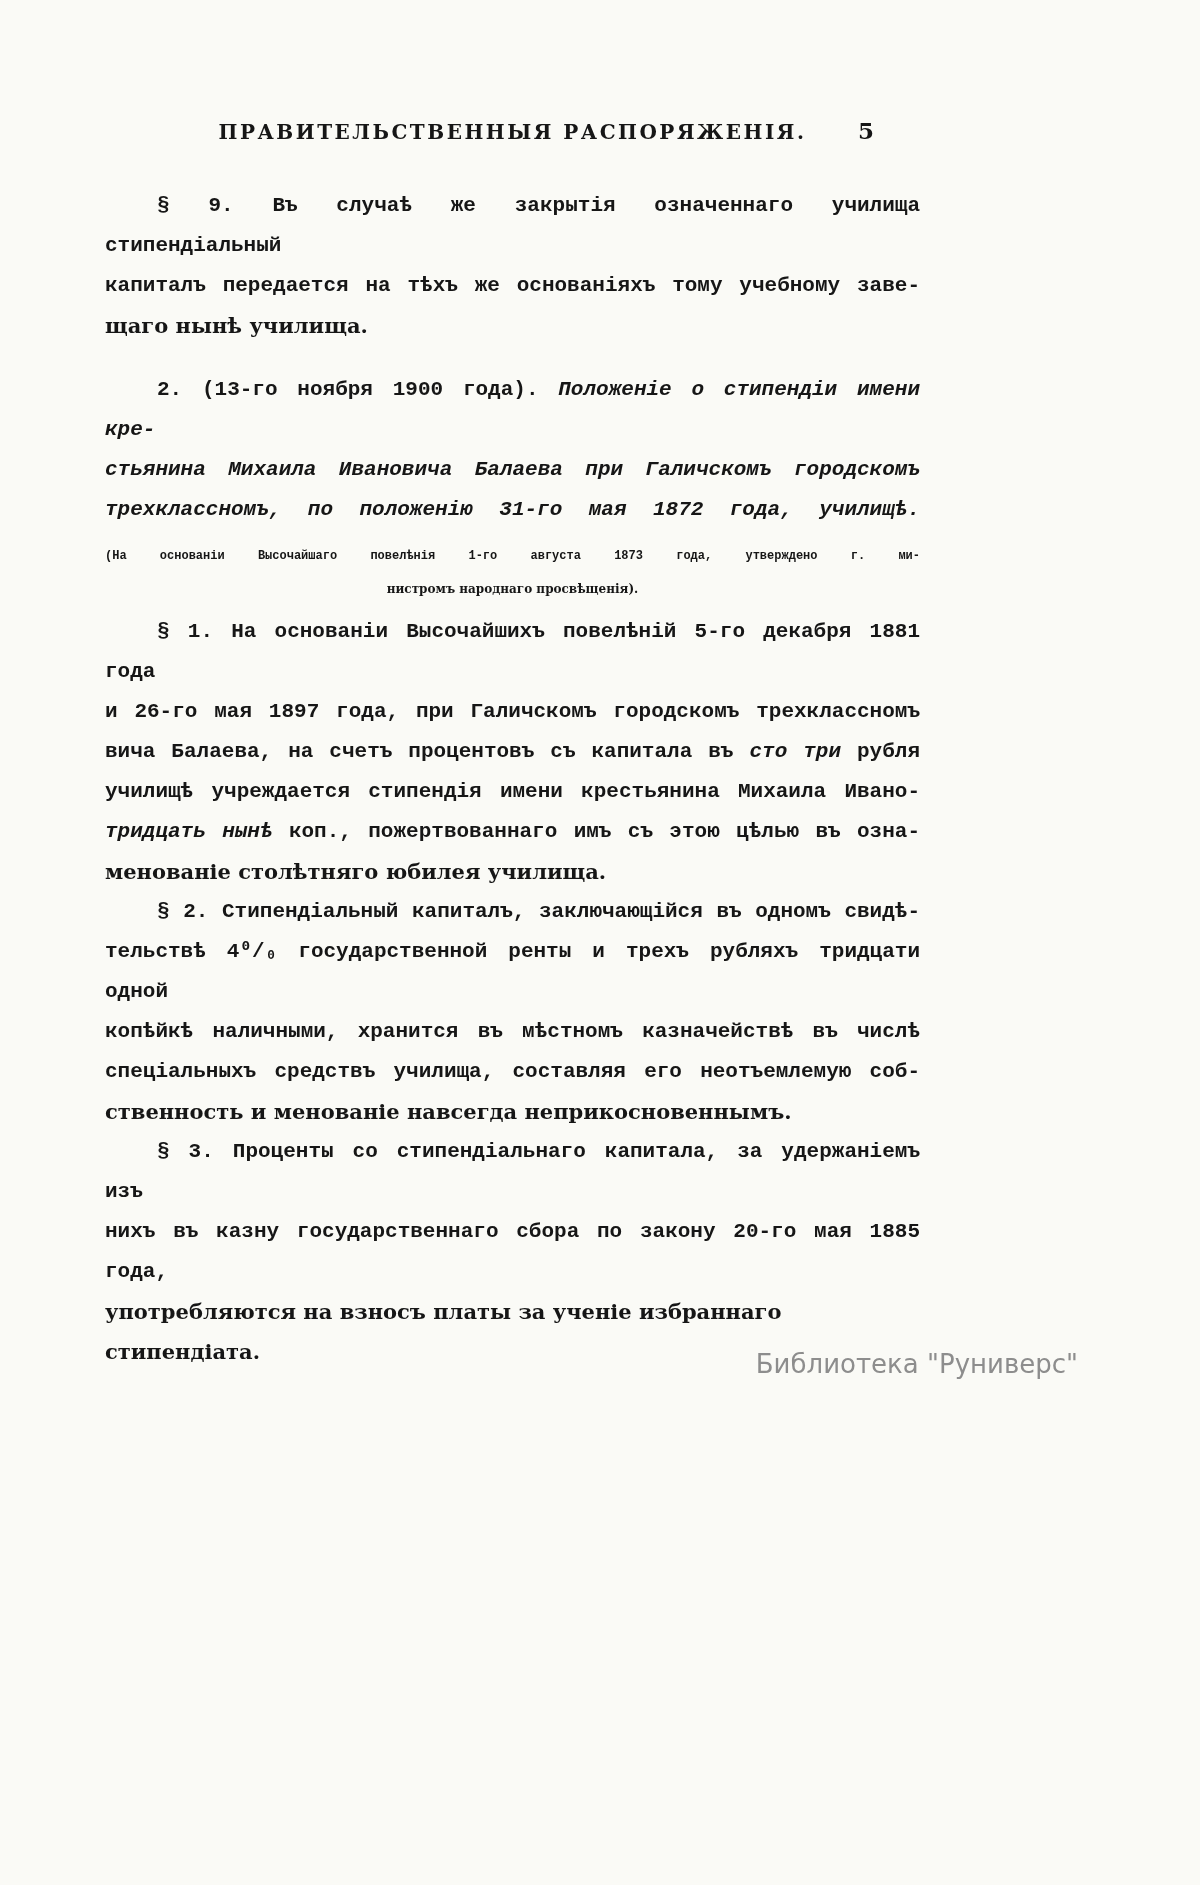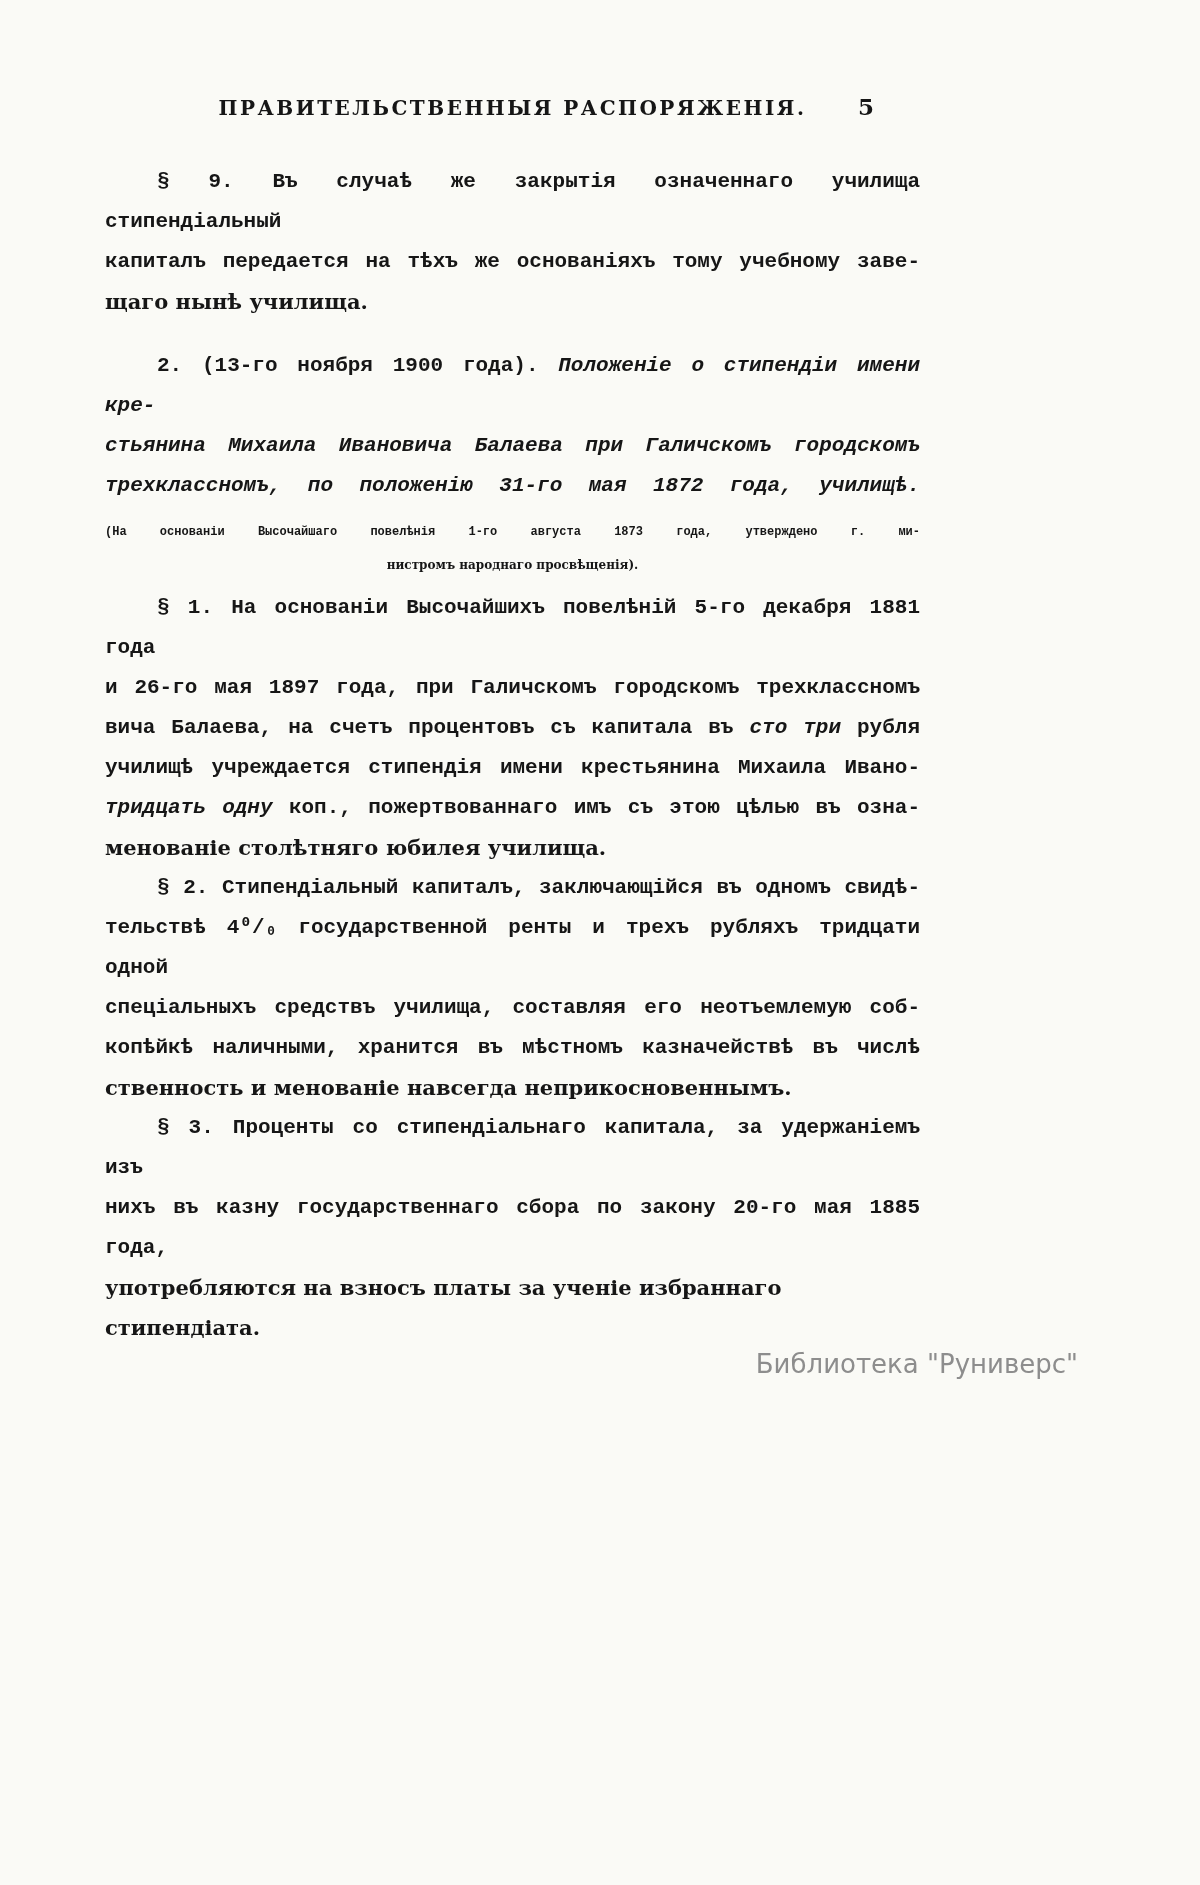--- a/index.html
+++ b/index.html
@@ -3,21 +3,21 @@
 <meta charset="utf-8">
 <style>
   html,body{margin:0;padding:0;}
   body{background:#fafaf6;font-family:"DejaVu Serif",serif;}
   .page{
     position:relative;
     width:1200px;height:1407px;
     background:#fafaf6;
     overflow:hidden;
     box-sizing:border-box;
-    padding-top:96px;
+    padding-top:120px;
   }
   .header{
     position:relative;
     margin-left:105px;
     width:815px;
     text-align:center;
     height:30px;
   }
   .running-title{
     font-weight:700;
@@ -80,28 +80,28 @@
       </div>
       <div class="para note">
         <div class="line just"><span>(На основаніи Высочайшаго повелѣнія 1-го августа 1873 года, утверждено г. ми-</span></div>
         <div class="line center"><span>нистромъ народнаго просвѣщенія).</span></div>
       </div>
       <div class="para body">
         <div class="line indent just"><span>§ 1. На основаніи Высочайшихъ повелѣній 5-го декабря 1881 года</span></div>
         <div class="line just"><span>и 26-го мая 1897 года, при Галичскомъ городскомъ трехклассномъ</span></div>
         <div class="line just"><span>вича Балаева, на счетъ процентовъ съ капитала въ </span><span class="it">сто три</span><span> рубля</span></div>
         <div class="line just"><span>училищѣ учреждается стипендія имени крестьянина Михаила Ивано-</span></div>
-        <div class="line just"><span class="it">тридцать одну</span><span> коп., пожертвованнаго имъ съ этою цѣлью въ озна-</span></div>
+        <div class="line just"><span class="it">тридцать нынѣ</span><span> коп., пожертвованнаго имъ съ этою цѣлью въ озна-</span></div>
         <div class="line"><span>менованіе столѣтняго юбилея училища.</span></div>
       </div>
       <div class="para body">
         <div class="line indent just"><span>§ 2. Стипендіальный капиталъ, заключающійся въ одномъ свидѣ-</span></div>
         <div class="line just"><span>тельствѣ 4⁰/₀ государственной ренты и трехъ рубляхъ тридцати одной</span></div>
+        <div class="line just"><span>копѣйкѣ наличными, хранится въ мѣстномъ казначействѣ въ числѣ</span></div>
         <div class="line just"><span>спеціальныхъ средствъ училища, составляя его неотъемлемую соб-</span></div>
-        <div class="line just"><span>копѣйкѣ наличными, хранится въ мѣстномъ казначействѣ въ числѣ</span></div>
         <div class="line"><span>ственность и менованіе навсегда неприкосновеннымъ.</span></div>
       </div>
       <div class="para body">
         <div class="line indent just"><span>§ 3. Проценты со стипендіальнаго капитала, за удержаніемъ изъ</span></div>
         <div class="line just"><span>нихъ въ казну государственнаго сбора по закону 20-го мая 1885 года,</span></div>
         <div class="line"><span>употребляются на взносъ платы за ученіе избраннаго стипендіата.</span></div>
       </div>
     </div>
   <div class="watermark">Библиотека "Руниверс"</div>
 </div>

